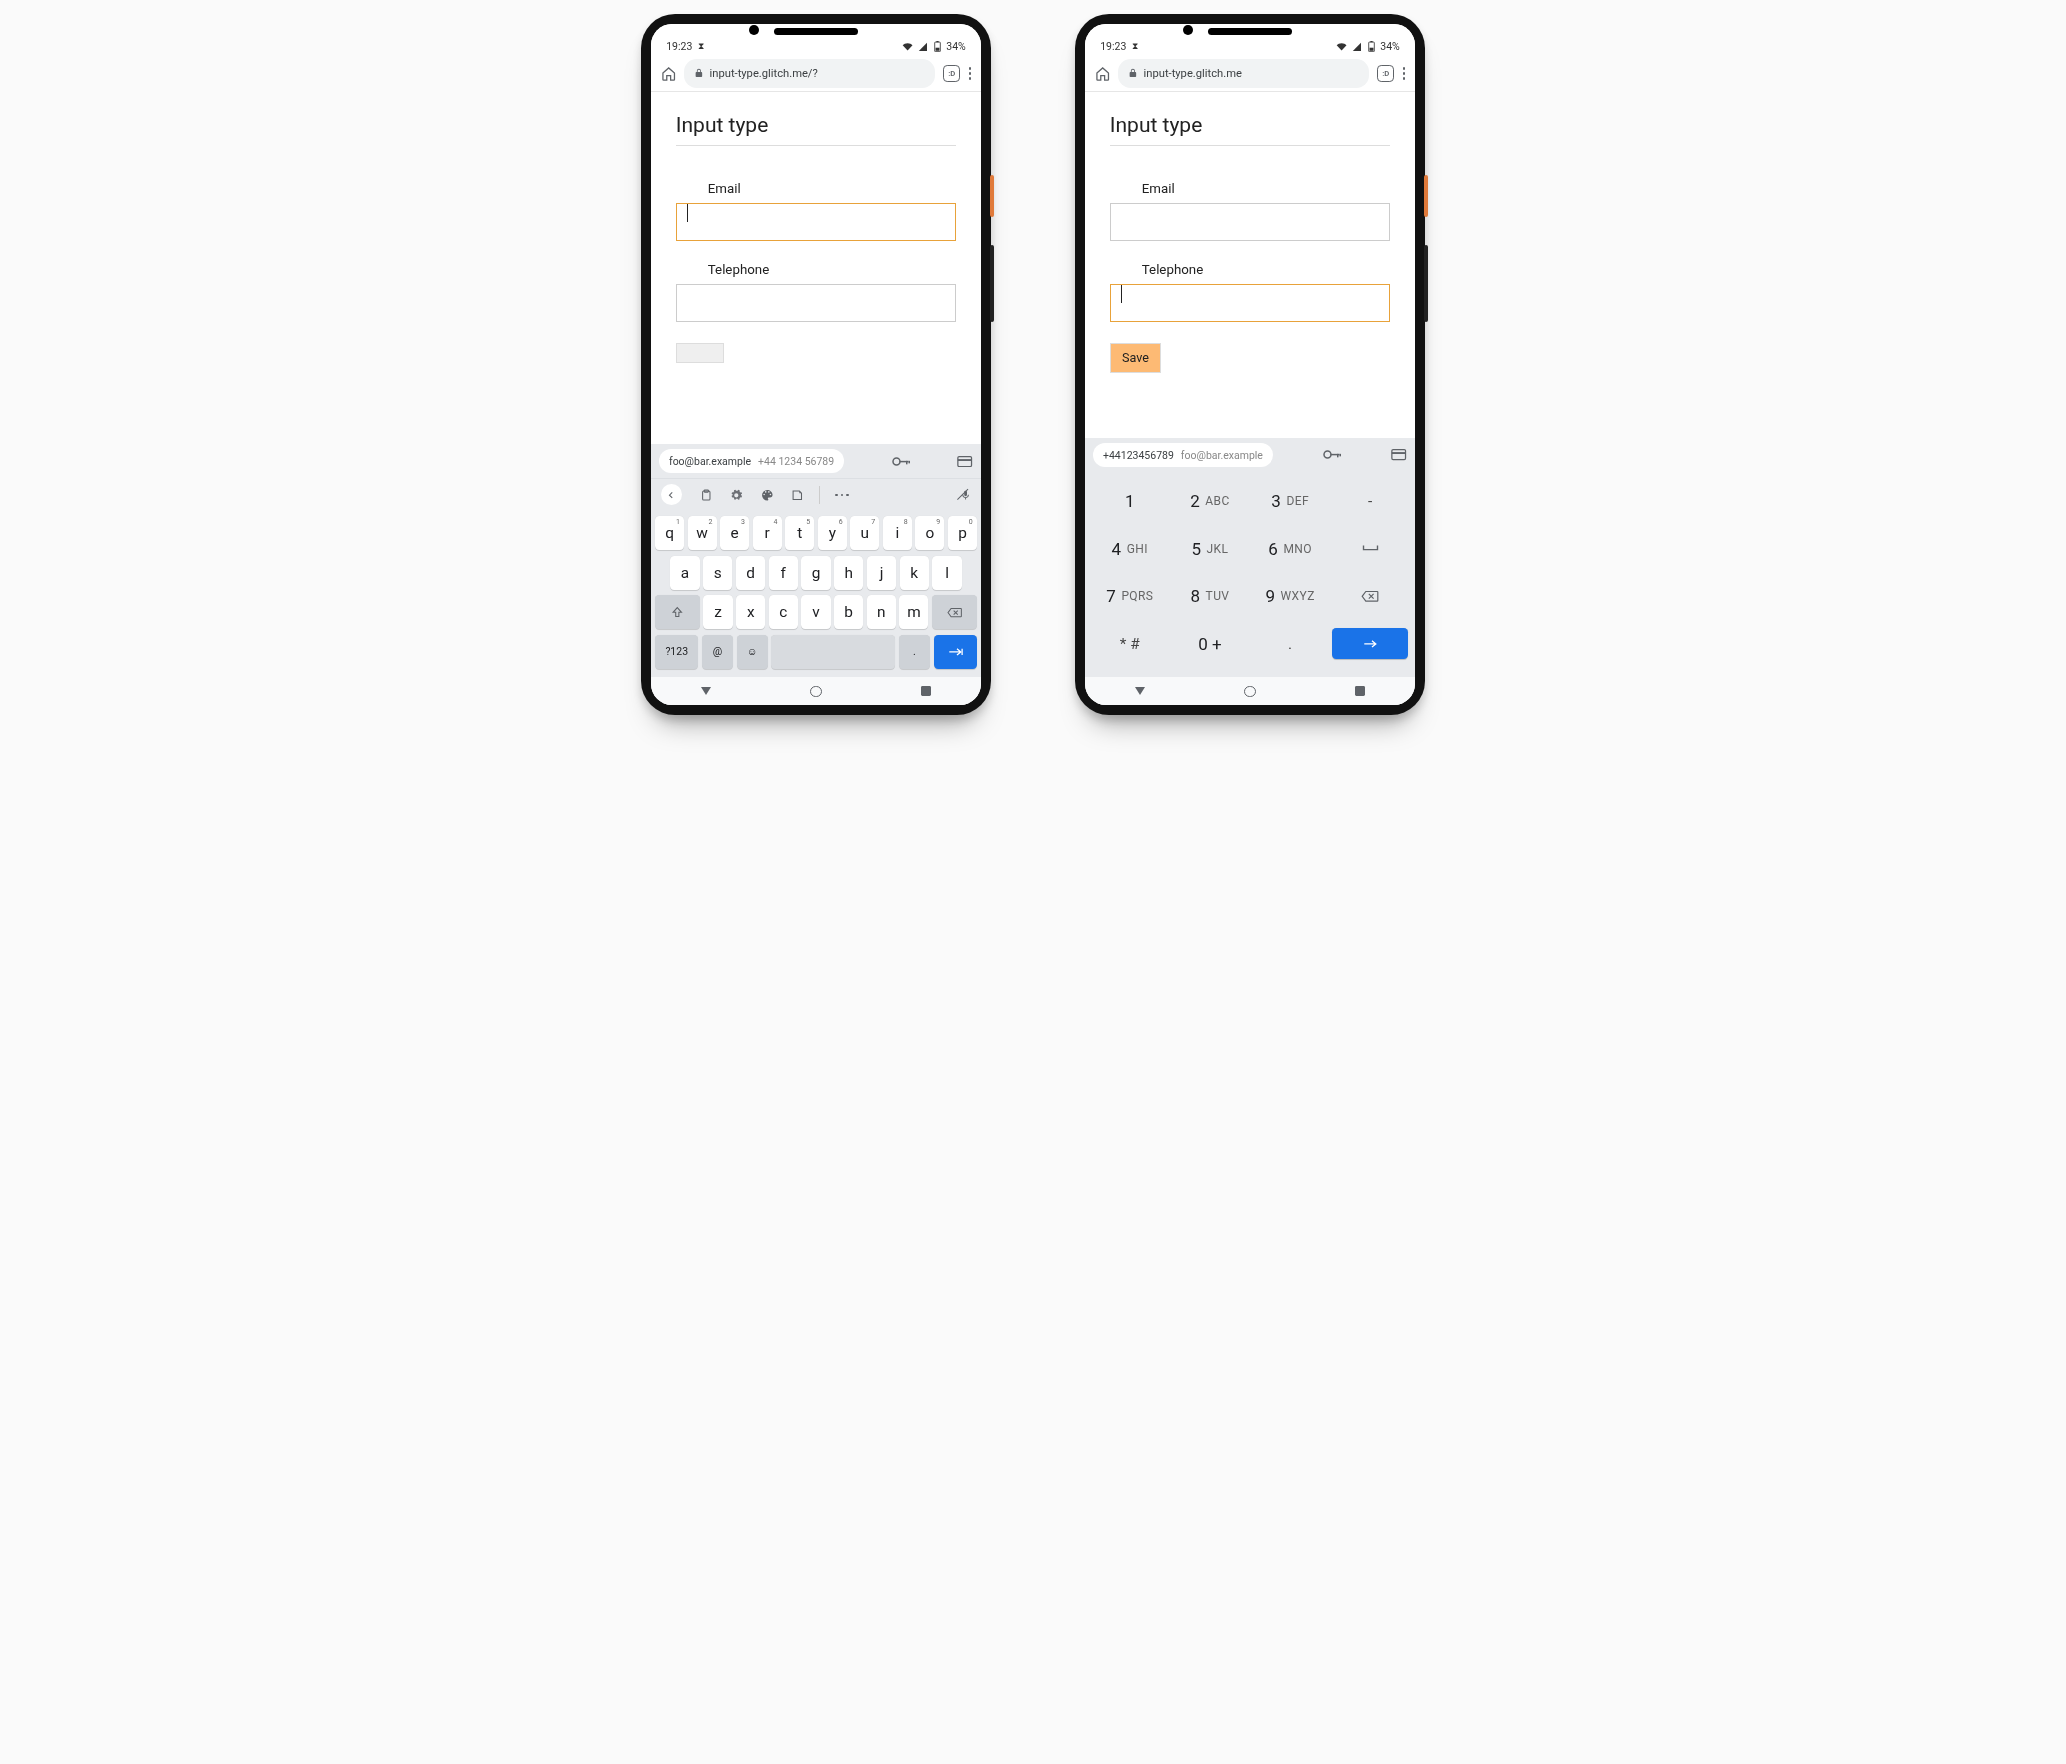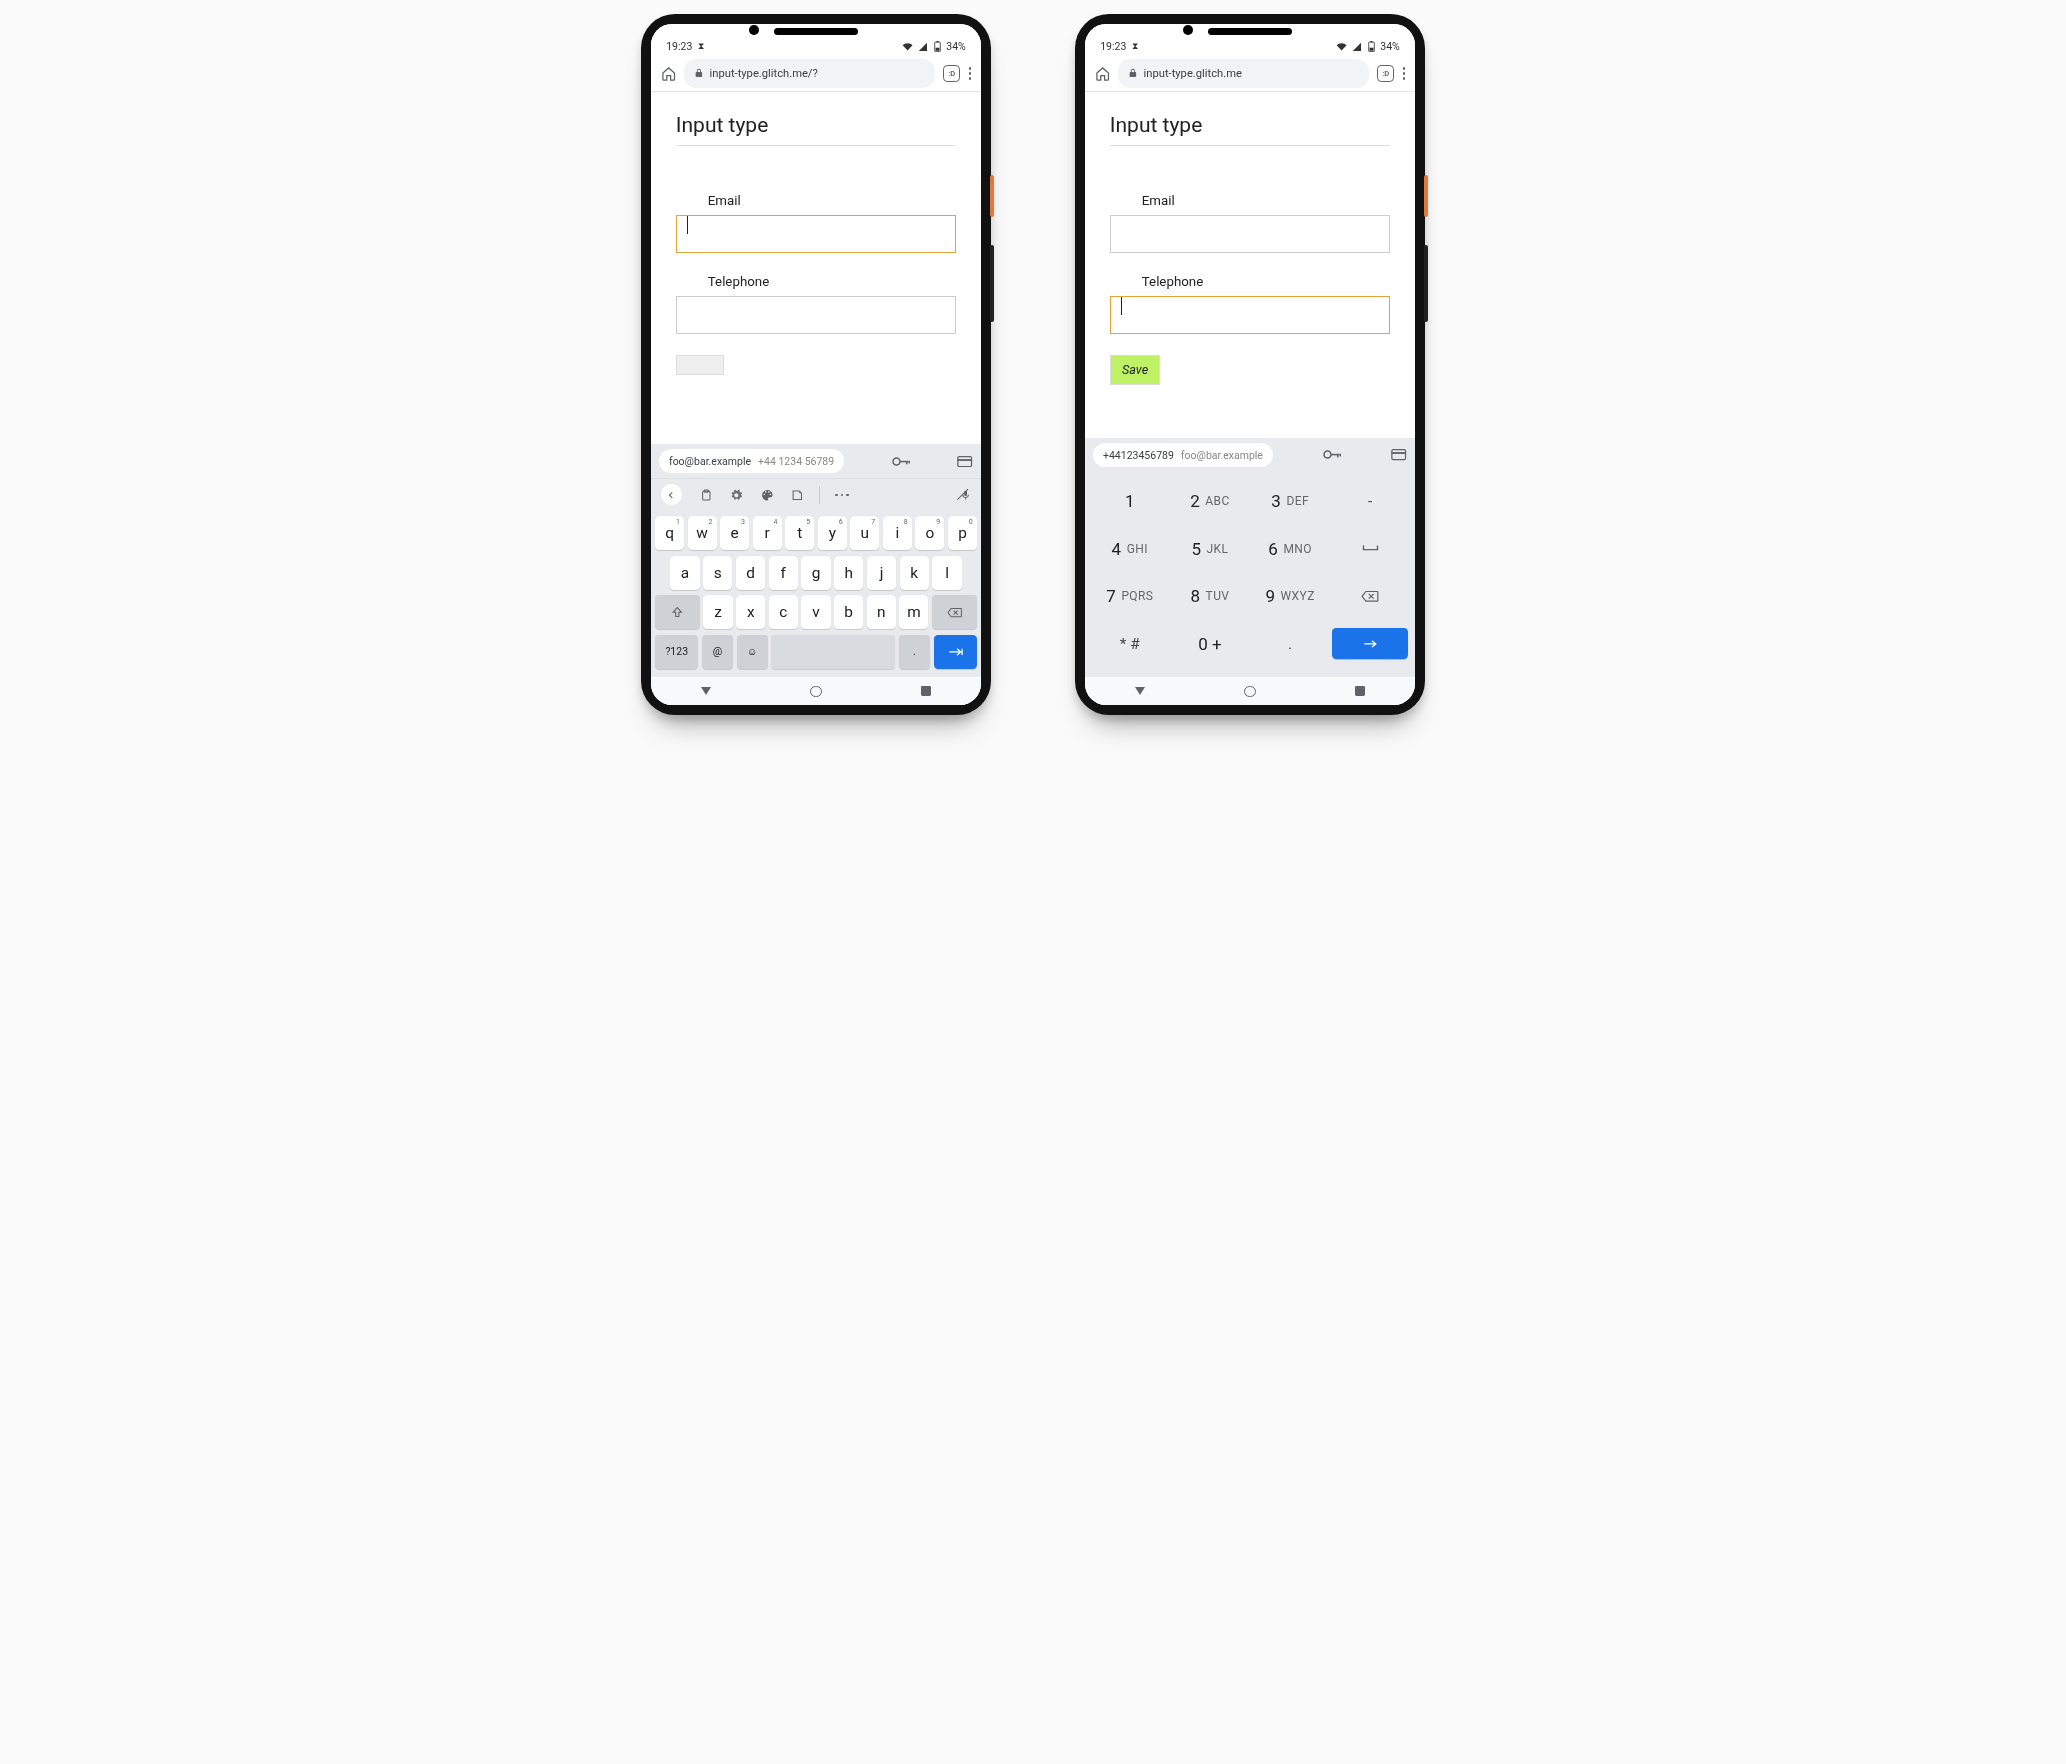--- a/index.html
+++ b/index.html
@@ -120,21 +120,21 @@
     padding: 21px 25px 7px 25px;
     background: #fff;
     overflow: hidden;
   }
   .page-title {
     font-size: 21px;
     font-weight: 400;
     color: #222;
     padding-bottom: 8.4px;
     border-bottom: 0.7px solid #ddd;
-    margin-bottom: 47px;
+    margin-bottom: 35px;
   }
   .field-label {
     font-size: 13.3px;
     color: #222;
     margin-bottom: 7px;
     padding-left: 32px;
   }
   .field-input {
     width: 100%;
     height: 38px;
@@ -151,25 +151,24 @@
   .cursor {
     display:inline-block;
     width:1.1px;height:18px;
     background:#222;
     vertical-align:middle;
     margin-left:1.4px;
   }
   .save-btn {
     display:inline-block;
     padding: 6.3px 11.2px;
-    background:#bef264;
+    background:#fdba74;
     border:0.7px solid #ddd;
     font-size:12.6px;
     color:#222;
-    font-style:italic;
   }
   .save-stub {
     width:48px;height:19.6px;
     background:#efefef;
     border:0.7px solid #ddd;
   }
   .suggest-bar {
     height: 34px;
     background: #e8eaed;
     display:flex;

